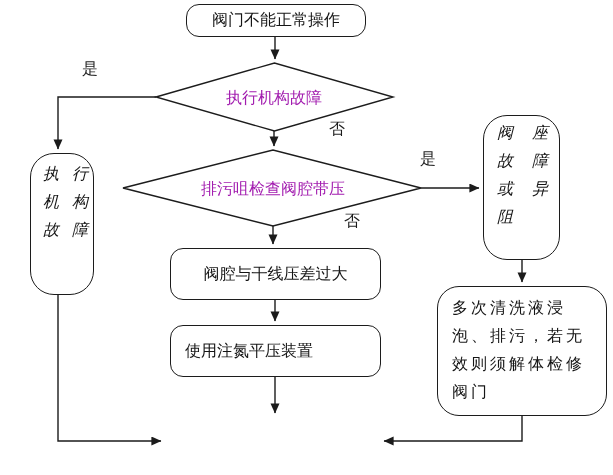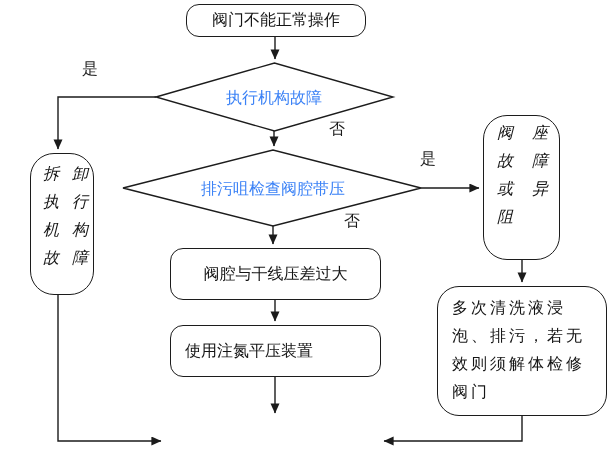--- a/index.html
+++ b/index.html
@@ -11,21 +11,21 @@
   .node{
     position:absolute;box-sizing:border-box;background:#ffffff;
     border:1.6px solid #1c1c1c;font-size:16px;color:#151515;
   }
   .flex-center{display:flex;align-items:center;justify-content:center;}
   .rounded-sm{border-radius:13px;}
   .rounded-md{border-radius:24px;font-style:italic;}
   .rounded-lg{border-radius:22px;}
   .dlabel{
     position:absolute;width:200px;text-align:center;font-size:16px;
-    color:#3b82f6;pointer-events:none;
+    color:#a21caf;pointer-events:none;
   }
   .elabel{position:absolute;font-size:16px;color:#1a1a1a;}
   .vrows-left{padding:6px 0 0 12px;}
   .vrows-left .vrow{line-height:28px;letter-spacing:13px;white-space:nowrap;}
   .vrows-right{padding:3px 0 0 13px;}
   .vrows-right .vrow{line-height:28px;letter-spacing:19px;white-space:nowrap;}
   .soak-text{padding:7px 6px 0 14px;}
   .soak-text .srow{line-height:28px;letter-spacing:3px;white-space:nowrap;}
   .pad-left{display:flex;align-items:center;padding-left:14px;}
 </style>
@@ -57,21 +57,20 @@
   </svg>
 
   <div class="node rounded-sm flex-center" style="left:186px;top:4px;width:180px;height:33px;">
     <span>阀门不能正常操作</span>
   </div>
 
   <div class="dlabel" style="left:174px;top:88px;">执行机构故障</div>
   <div class="dlabel" style="left:173px;top:179px;">排污咀检查阀腔带压</div>
 
   <div class="node rounded-md vrows-left" style="left:30px;top:153px;width:64px;height:142px;">
-    <div class="vrow">拆卸</div>
     <div class="vrow">执行</div>
     <div class="vrow">机构</div>
     <div class="vrow">故障</div>
   </div>
 
   <div class="node rounded-md vrows-right" style="left:483px;top:115px;width:77px;height:145px;">
     <div class="vrow">阀座</div>
     <div class="vrow">故障</div>
     <div class="vrow">或异</div>
     <div class="vrow">阻</div>

